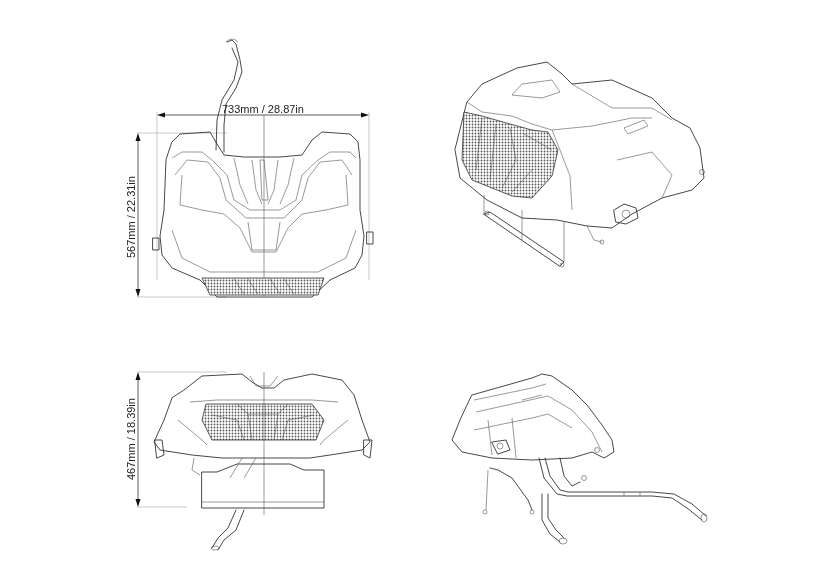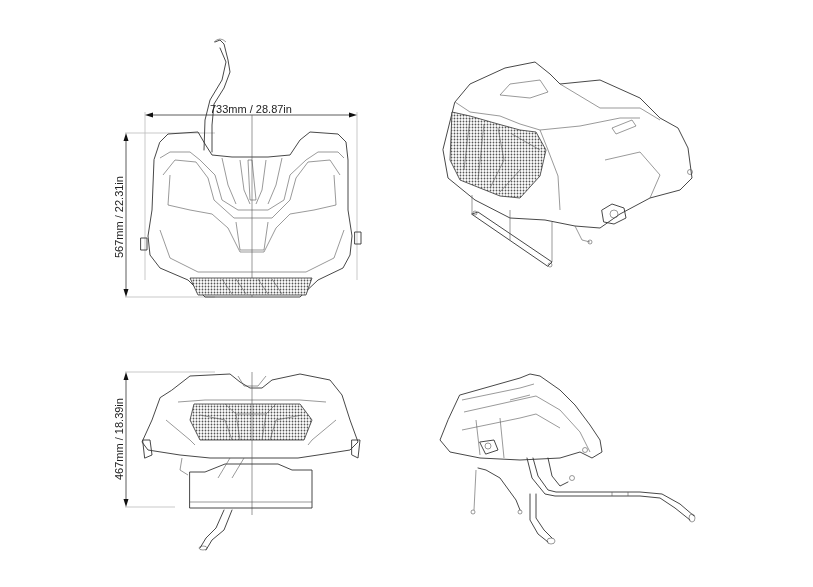--- a/index.html
+++ b/index.html
@@ -1,17 +1,17 @@
 <!DOCTYPE html>
 <html><head>
 <meta charset="utf-8">
 <style>
   html, body { margin: 0; padding: 0; background: #ffffff; }
   body { width: 813px; height: 587px; position: relative; overflow: hidden; font-family: "Liberation Sans", sans-serif; }
-  .canvas { position: absolute; left: 0; top: 0; width: 763px; height: 587px; }
+  .canvas { position: absolute; left: 12px; top: 0; width: 763px; height: 587px; }
   .dim-label { position: absolute; font-size: 11px; color: #222; white-space: nowrap; font-family: "Liberation Sans", sans-serif; }
   .dim-label.vertical { transform-origin: left top; transform: rotate(-90deg); }
   svg { position: absolute; left: 0; top: 0; }
   .ln { fill: none; stroke: #333; stroke-width: 0.9; stroke-linejoin: round; stroke-linecap: round; }
   .lt { fill: none; stroke: #555; stroke-width: 0.6; }
   .dim { fill: none; stroke: #bbb; stroke-width: 0.8; }
   .dimd { fill: none; stroke: #333; stroke-width: 0.8; }
   .arrow { fill: #111; }
   .mesh { fill: url(#meshPat); stroke: #333; stroke-width: 0.8; }
 </style>

